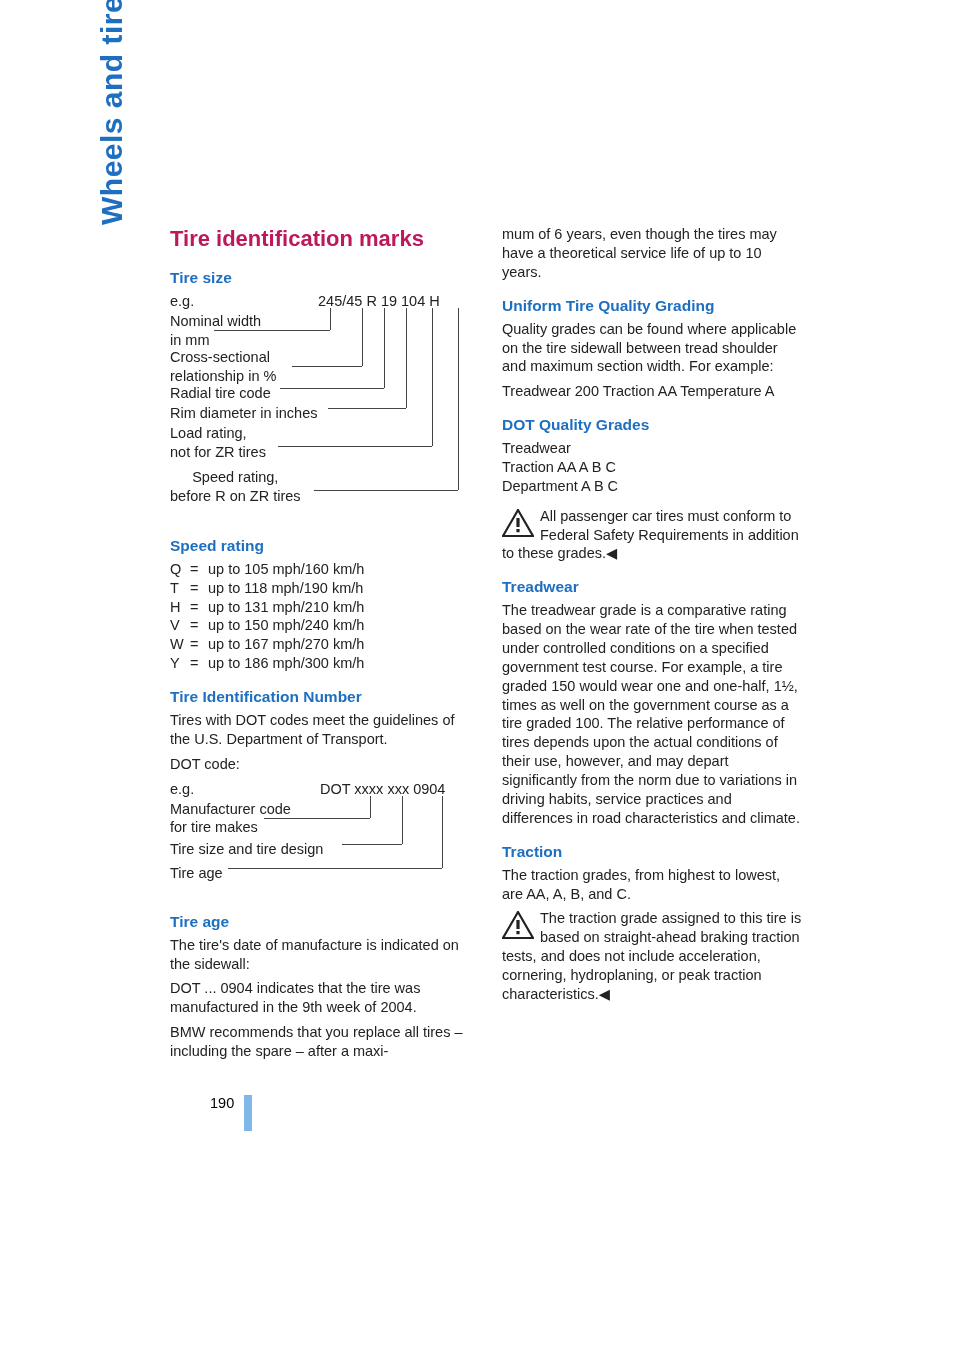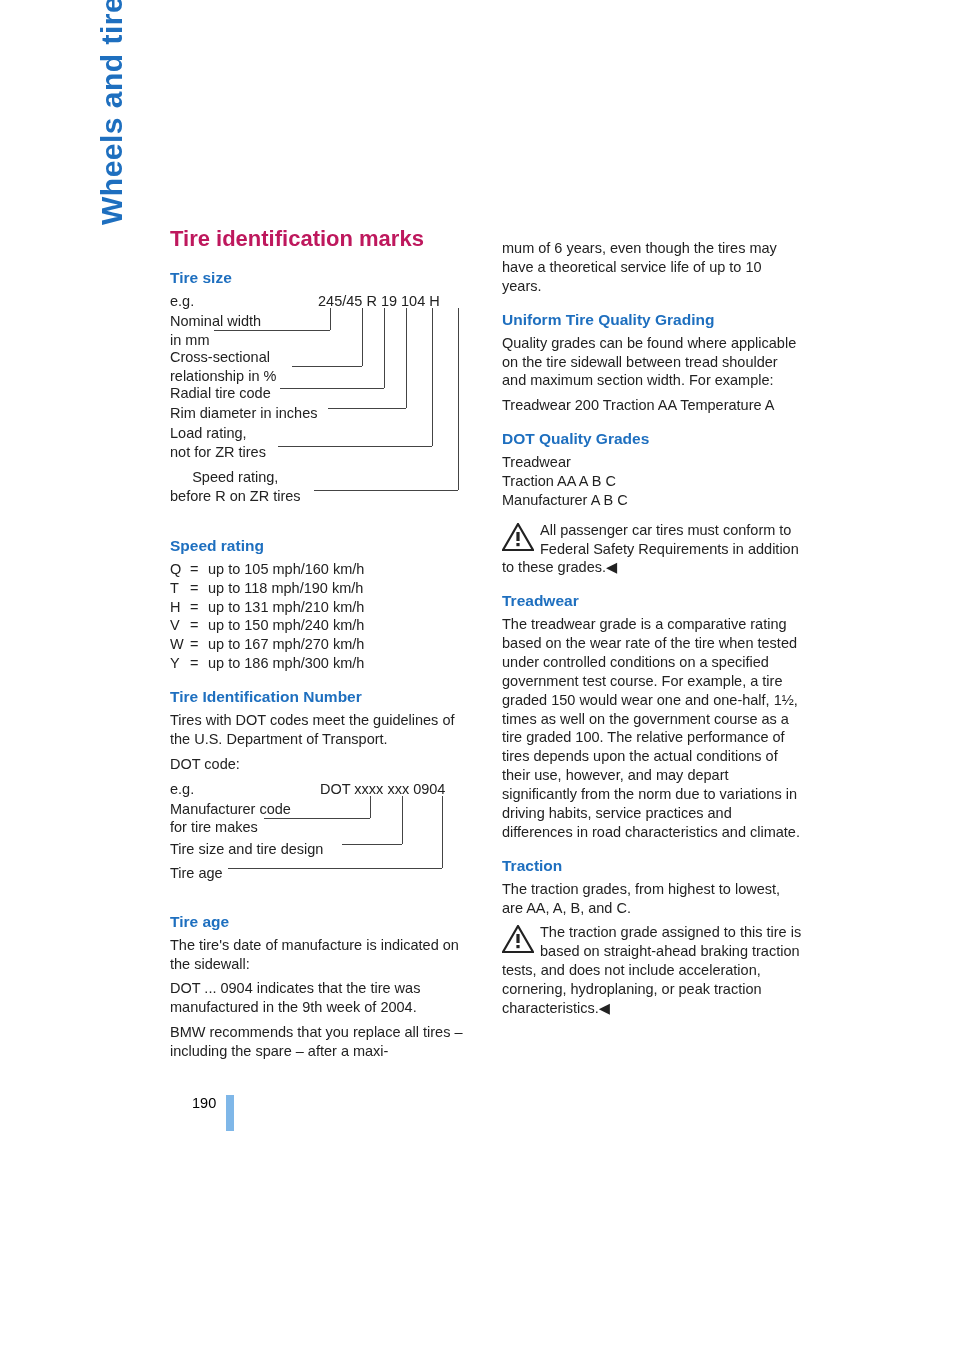--- a/index.html
+++ b/index.html
@@ -74,21 +74,21 @@
     float: left;
     width: 32px;
     height: 28px;
     margin: 2px 6px 0 0;
     position: relative;
   }
   .warn-icon svg { width: 32px; height: 28px; }
   .end-mark { font-family: inherit; }
   .page-number-block {
     margin-top: 28px;
-    margin-left: 52px;
+    margin-left: 70px;
     display: flex;
     align-items: flex-start;
     gap: 10px;
   }
   .pn-text { font-size: 14.5px; }
   .pn-bar {
     width: 8px;
     height: 36px;
     background: #7FB7E8;
     margin-top: 0;
@@ -208,30 +208,30 @@
         <div class="line" style="top:88px; left:58px; width:214px;"></div>
       </div>
 
       <h2 class="blue" style="margin-top:24px;">Tire age</h2>
       <p>The tire's date of manufacture is indicated on the sidewall:</p>
       <p>DOT ... 0904 indicates that the tire was manufactured in the 9th week of 2004.</p>
       <p>BMW recommends that you replace all tires – including the spare – after a maxi-</p>
     </div>
 
     <div class="col">
-      <p style="margin-top:14px;">mum of 6 years, even though the tires may have a theoretical service life of up to 10 years.</p>
+      <p style="margin-top:0;">mum of 6 years, even though the tires may have a theoretical service life of up to 10 years.</p>
 
       <h2 class="blue">Uniform Tire Quality Grading</h2>
       <p>Quality grades can be found where applicable on the tire sidewall between tread shoulder and maximum section width. For example:</p>
       <p>Treadwear 200 Traction AA Temperature A</p>
 
       <h2 class="blue">DOT Quality Grades</h2>
       <div>Treadwear</div>
       <div>Traction AA A B C</div>
-      <div>Manufacturer A B C</div>
+      <div>Department A B C</div>
 
       <div class="warn-block" style="margin-top:11px;">
         <span class="warn-icon">
           <svg viewBox="0 0 32 28">
               <polygon points="16,1 31,27 1,27" fill="none" stroke="#222" stroke-width="2.2"></polygon>
               <rect x="14.4" y="9" width="3.2" height="9" fill="#222"></rect>
               <rect x="14.4" y="20" width="3.2" height="3.2" fill="#222"></rect>
             </svg>
         </span>
         <span>All passenger car tires must conform to Federal Safety Requirements in addition to these grades.</span><span class="end-mark">◀</span>

